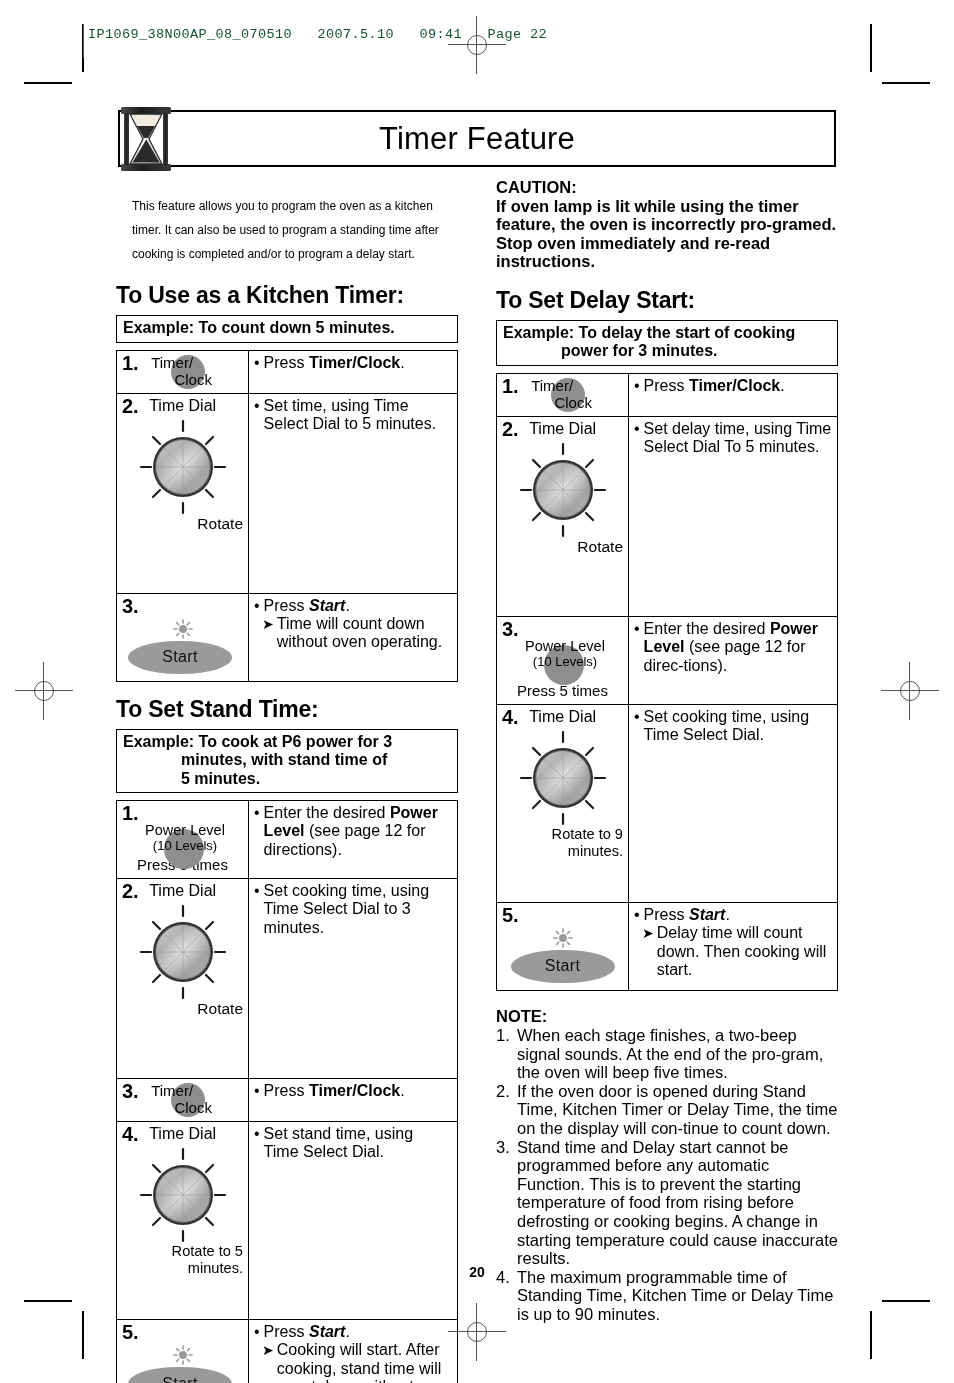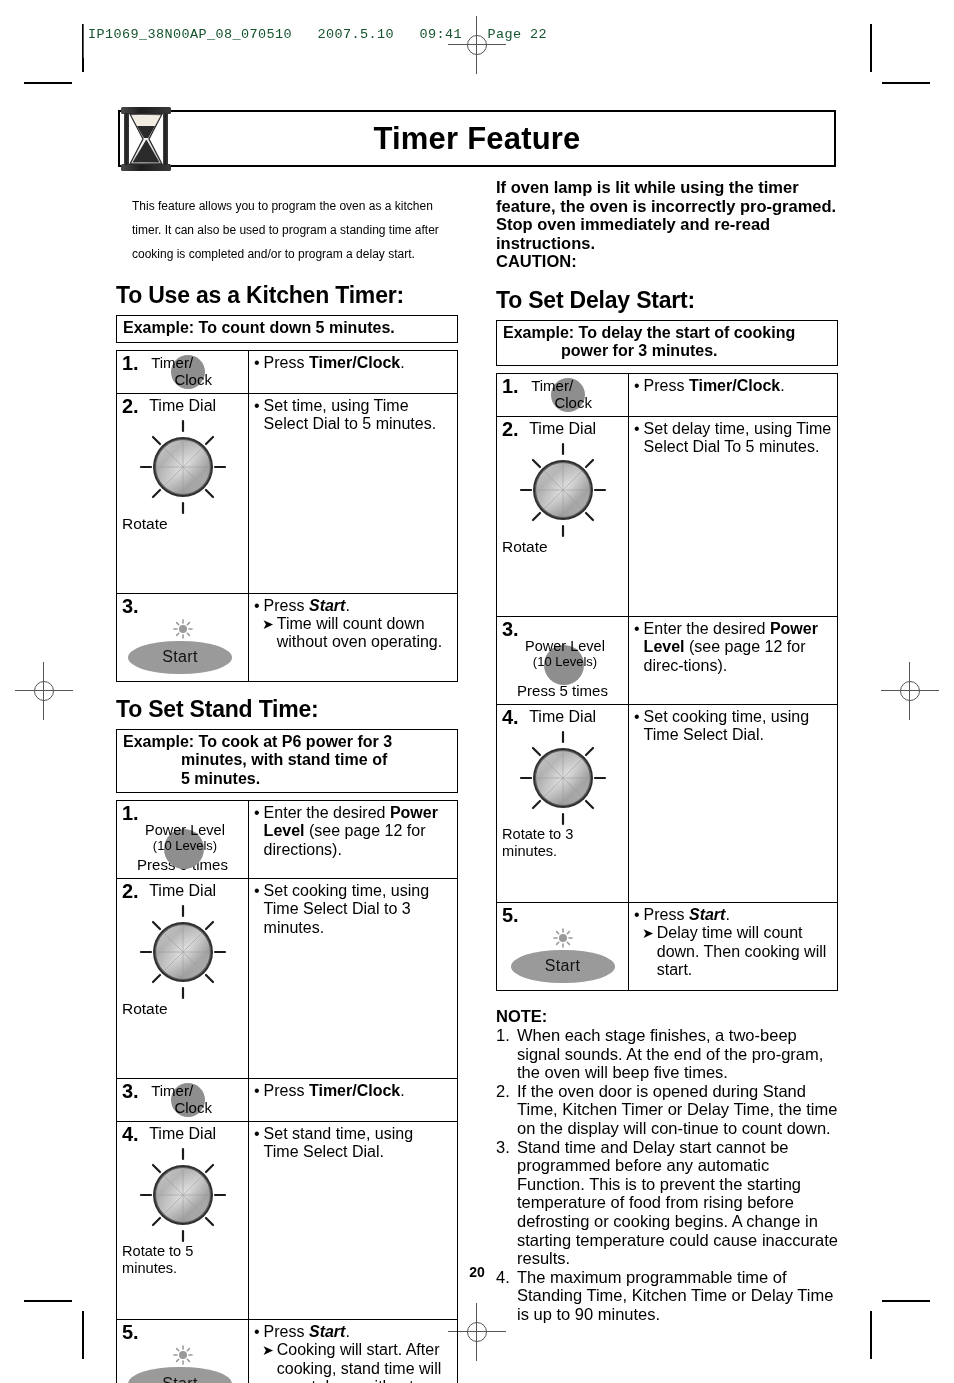--- a/index.html
+++ b/index.html
@@ -33,21 +33,21 @@
     font-size:13.5px; letter-spacing:0.4px; white-space:pre;
     color:#14532d;
   }
 
   
   .titlebar {
     position:absolute; left:118px; top:110px; width:718px; height:57px;
     border:2px solid #000; background:#fff;
     display:flex; align-items:center; justify-content:center;
   }
-  .title-text { font-size:31px; font-weight:bold; letter-spacing:.2px; }
+  .title-text { font-size:31px; font-weight:normal; letter-spacing:.2px; }
 
   .hourglass {
     position:absolute; left:115px; top:104px; width:62px; height:70px; z-index:4;
   }
 
   
   .col { position:absolute; width:342px; }
   .col-left { left:116px; top:178px; }
   .col-right { left:496px; top:178px; }
 
@@ -100,21 +100,21 @@
 
   .powerlevel { width:122px; margin-left:2px; }
   .powerlevel .keyblob { width:40px; height:40px; left:40px; top:6px; }
   .powerlevel .keytxt .l1 { font-size:14.5px; line-height:15px; display:block; }
   .powerlevel .keytxt .l2 { font-size:13px; line-height:15px; display:block; }
 
   
   .dialcell { text-align:center; }
   .dial { position:relative; width:112px; height:98px; margin:1px auto 0 auto; }
   .dial svg { display:block; }
-  .dial-cap { font-size:15.5px; line-height:17px; text-align:left; }
+  .dial-cap { font-size:15.5px; line-height:17px; text-align:right; }
   .dial-cap.small { font-size:14.6px; }
 
   
   .startwrap { text-align:center; padding-top:3px; }
   .sunburst { margin:0 auto; display:block; }
   .startbtn {
     width:104px; height:33px; border-radius:52px/17px;
     background:#9a9a9a; margin:2px auto 2px auto;
     display:flex; align-items:center; justify-content:center;
     font-size:16px; color:#111; letter-spacing:.3px;
@@ -477,22 +477,22 @@
           <span>Cooking will start. After cooking, stand time will count down without oven operating.</span>
         </div>
       </td>
     </tr>
   </tbody>
     </table>
 </div>
 
 <div class="col col-right">
 
+  <p class="caution">CAUTION:</p>
   <p class="caution">If oven lamp is lit while using the timer feature, the oven is incorrectly pro-gramed. Stop oven immediately and re-read instructions.</p>
-  <p class="caution">CAUTION:</p>
 
   <h2 class="section">To Set Delay Start:</h2>
 
   <div class="example">
     <span>Example: To delay the start of cooking</span>
     <span class="ind">power for 3 minutes.</span>
   </div>
 
   <table class="steps">
     <tbody>
@@ -597,21 +597,21 @@
             <circle cx="56" cy="50" r="27.5" fill="url(#knobR)" opacity=".45"></circle>
             <g stroke="#9a9a9a" stroke-width=".7" opacity=".8">
               <line x1="56" y1="23" x2="56" y2="77"></line>
                   <line x1="29" y1="50" x2="83" y2="50"></line>
               <line x1="37" y1="31" x2="75" y2="69"></line>
                   <line x1="75" y1="31" x2="37" y2="69"></line>
             </g>
             <circle cx="56" cy="50" r="27.5" fill="none" stroke="#5a5a5a" stroke-width="1.2"></circle>
           </svg>
         </div>
-        <div class="dial-cap small">Rotate to 3 minutes.</div>
+        <div class="dial-cap small">Rotate to 9 minutes.</div>
       </td>
       <td class="c2">
         <div class="bullet">
           <span class="dot">•</span>
           <span>Set cooking time, using Time Select Dial.</span>
         </div>
       </td>
     </tr>
     <tr>
       <td class="c1">

